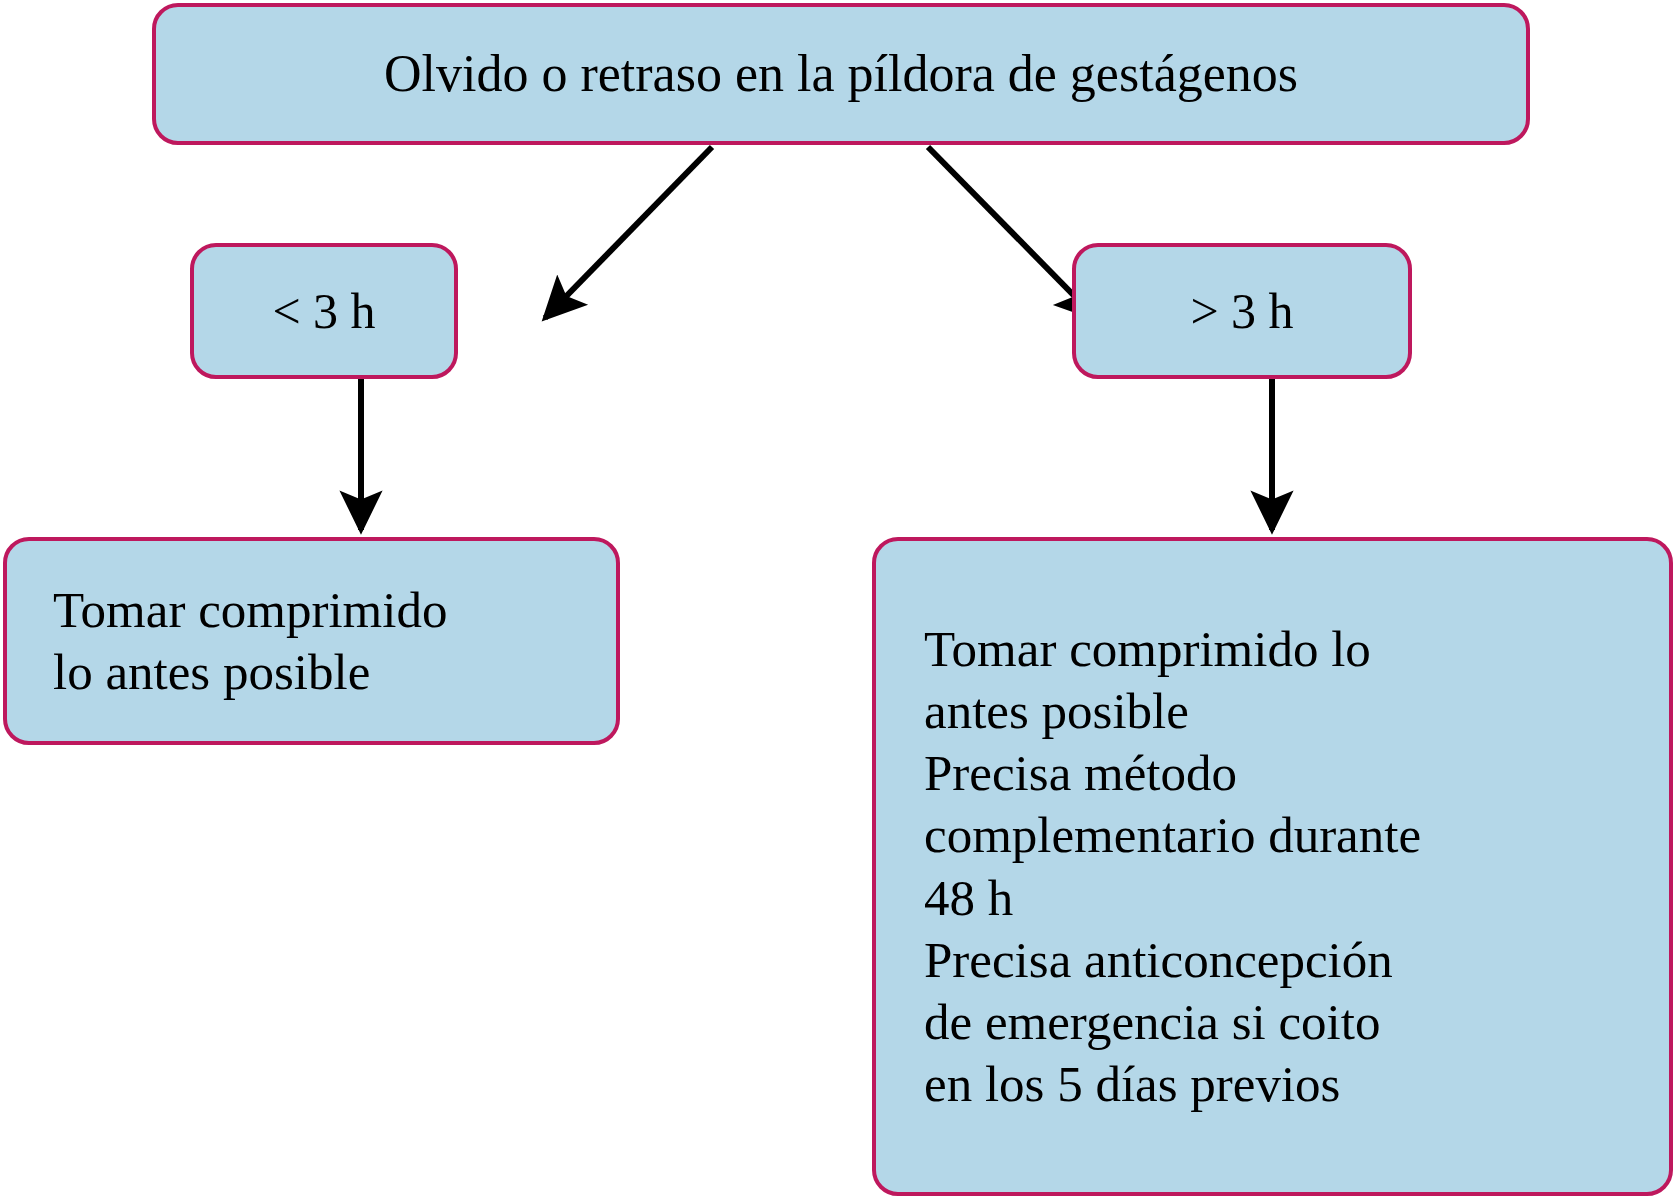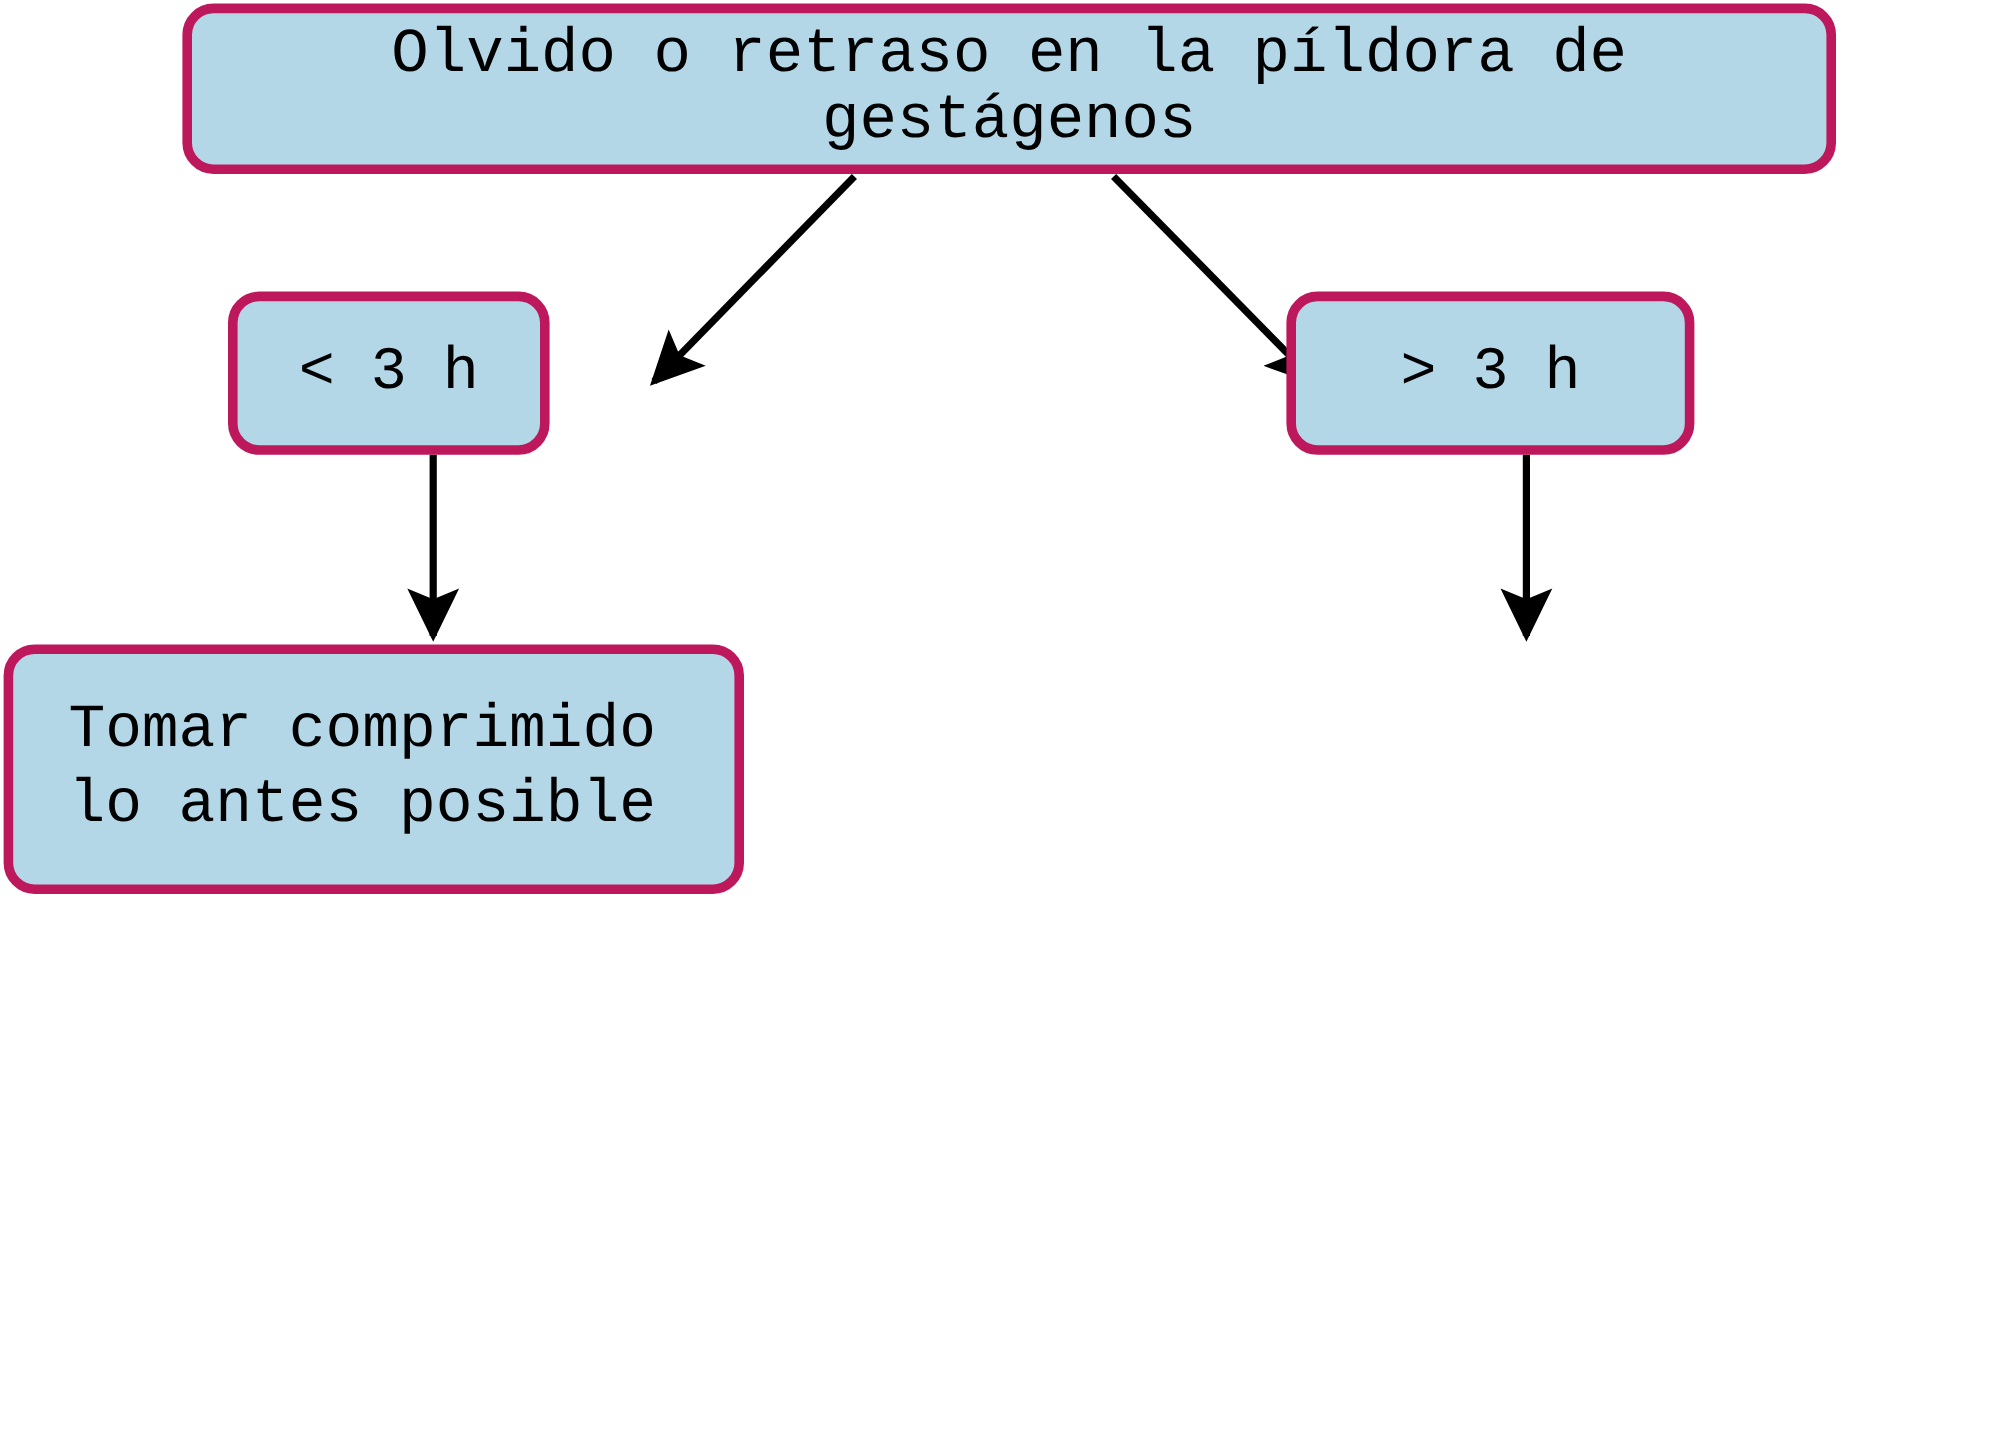--- a/index.html
+++ b/index.html
@@ -22,24 +22,24 @@
     left: 0;
     top: 0;
     width: 1676px;
     height: 1196px;
     pointer-events: none;
   }
   .node {
     position: absolute;
     box-sizing: border-box;
     background: #b4d7e8;
-    border: 8px solid #be185d;
+    border: 4px solid #be185d;
     border-radius: 26px;
     color: #000000;
-    font-family: Liberation Mono, monospace;
+    font-family: Liberation Serif, serif;
     z-index: 2;
   }
   .node .node-text {
     display: block;
     white-space: pre-line;
   }
 
   
   #node-root {
     left: 152px;
@@ -155,14 +155,24 @@
 
   <div class="node" id="node-gt3h">
     <span class="node-text">&gt; 3 h</span>
   </div>
 
   <div class="node" id="node-action-left">
     <span class="node-text">Tomar comprimido
 lo antes posible</span>
   </div>
 
+  <div class="node" id="node-action-right">
+    <span class="node-text">Tomar comprimido lo
+antes posible
+Precisa método
+complementario durante
+48 h
+Precisa anticoncepción
+de emergencia si coito
+en los 5 días previos</span>
+  </div>
 
 </div>
 
 </body></html>

